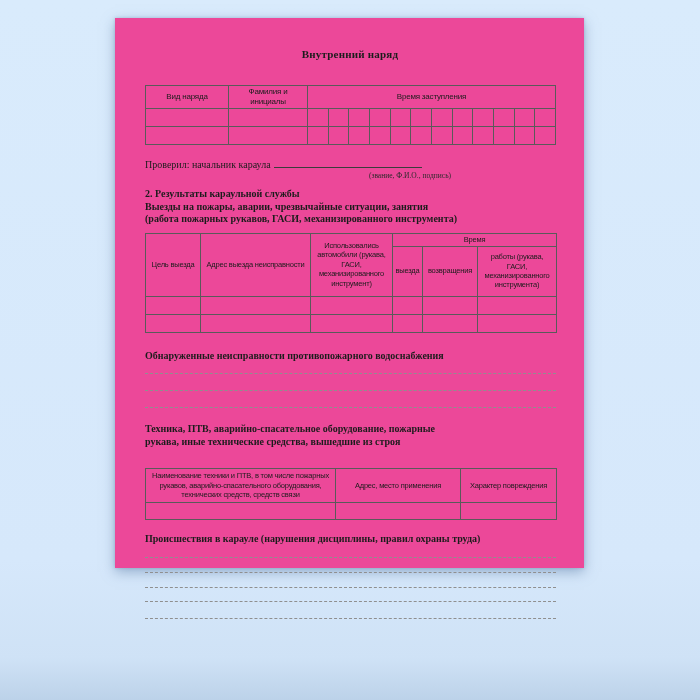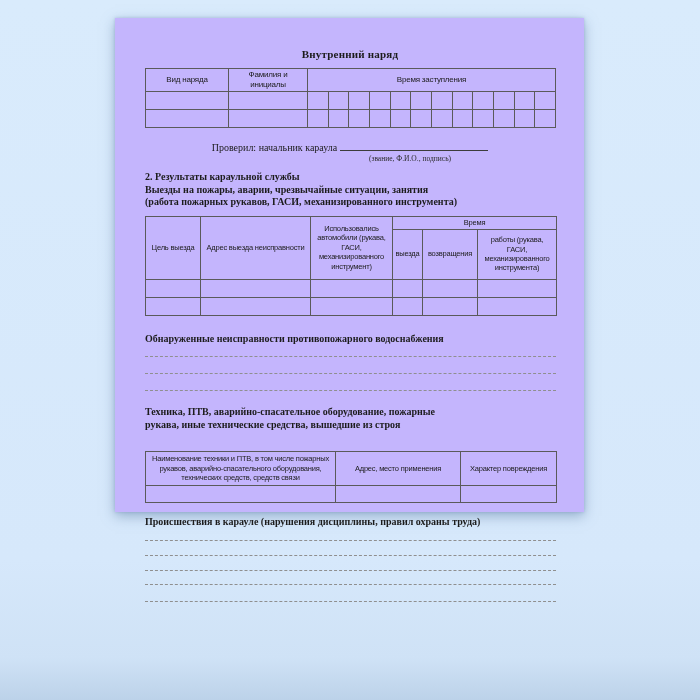--- a/index.html
+++ b/index.html
@@ -6,22 +6,22 @@
   html, body { width: 700px; height: 700px; }
   body {
     font-family: "Liberation Serif", "DejaVu Serif", serif;
     background: linear-gradient(180deg, #d9ebfc 0%, #d6e8fb 80%, #cfe2f6 94%, #bcd2e9 100%);
     position: relative;
     overflow: hidden;
   }
   .page {
     position: absolute;
     left: 115px; top: 18px;
-    width: 469px; height: 494px;
-    background: #c4b5fd;
+    width: 469px; height: 550px;
+    background: #ec4899;
     box-shadow: 0 4px 12px rgba(96, 128, 168, 0.55), 0 0 3px rgba(96, 128, 168, 0.35);
     padding: 30px 29px 0 30px;
     color: #1c1c1c;
   }
   .doc-title {
     text-align: center;
     font-weight: bold;
     font-size: 11px;
     letter-spacing: 0.2px;
   }
@@ -35,28 +35,27 @@
     text-align: center;
     vertical-align: middle;
     font-family: "Liberation Sans", "DejaVu Sans", sans-serif;
     font-size: 8px;
     letter-spacing: -0.2px;
     line-height: 1.25;
     padding: 1px 2px;
     overflow: hidden;
   }
   .t-small td { font-size: 7.5px; }
-  .tbl1 { margin-top: 8px; }
+  .tbl1 { margin-top: 25px; }
   .tbl1 .hdr td { height: 20px; }
   .tbl1 .r td { height: 18px; }
   .checkline {
     margin-top: 13px;
     font-size: 10px;
     white-space: nowrap;
-    text-align: center;
   }
   .sig-line {
     display: inline-block;
     width: 148px;
     border-bottom: 1px solid #3c3c3c;
     height: 10px;
     margin-left: 3px;
   }
   .sig-hint {
     font-size: 7.5px;

